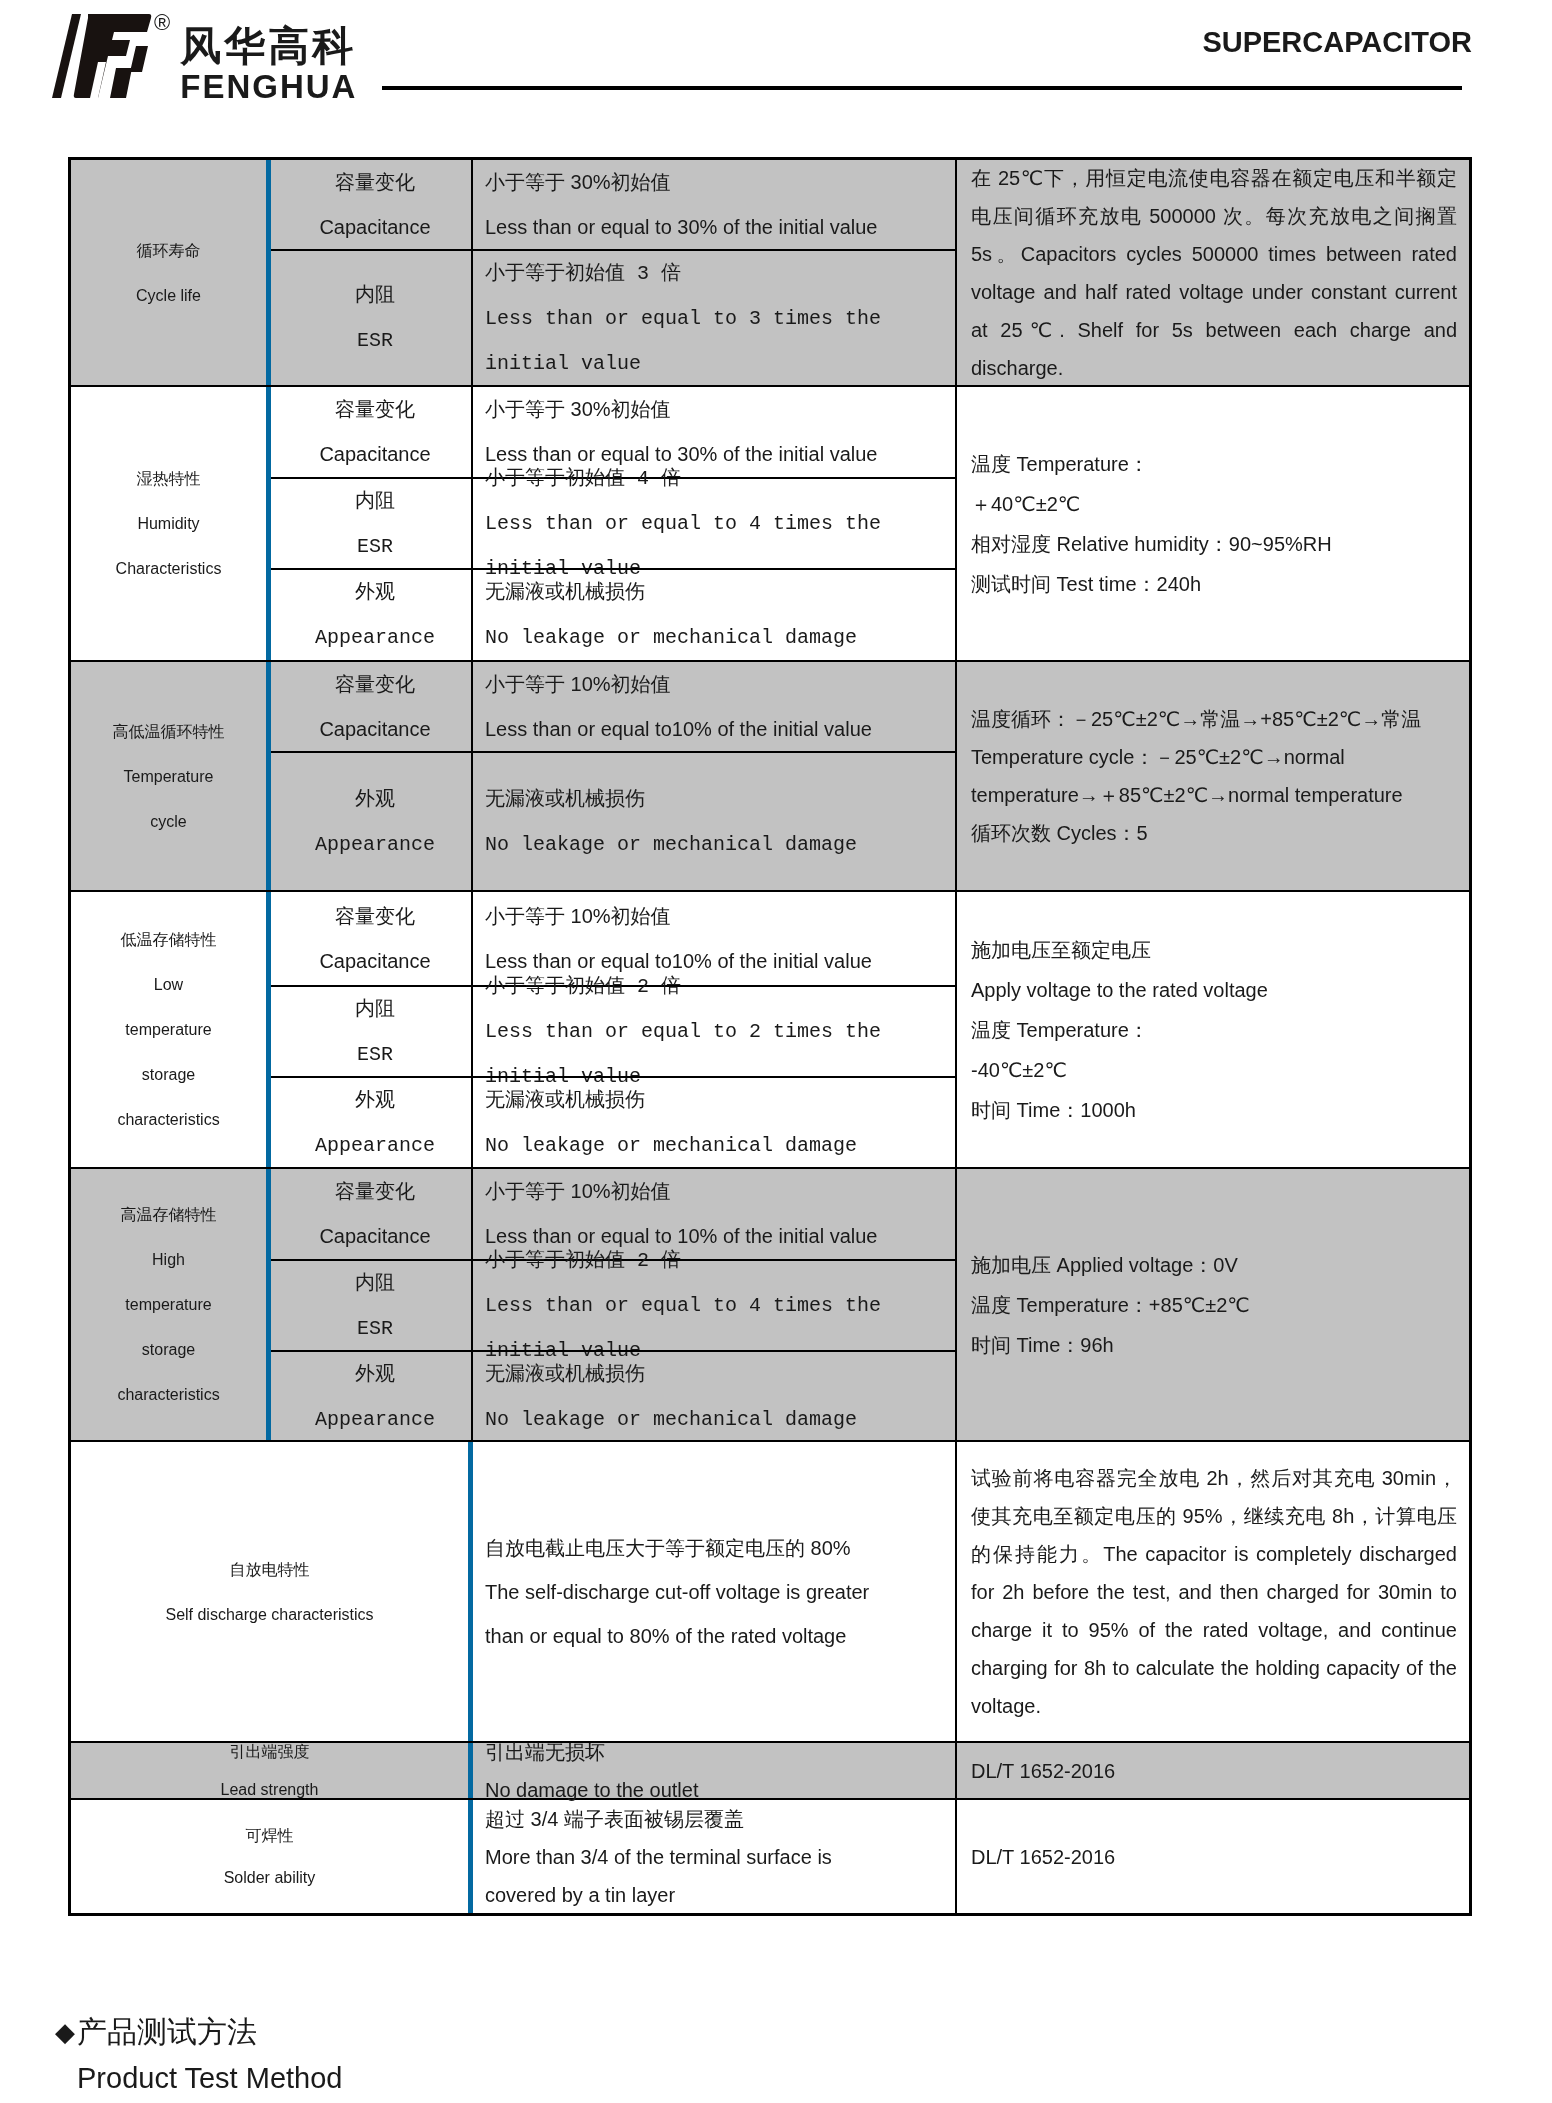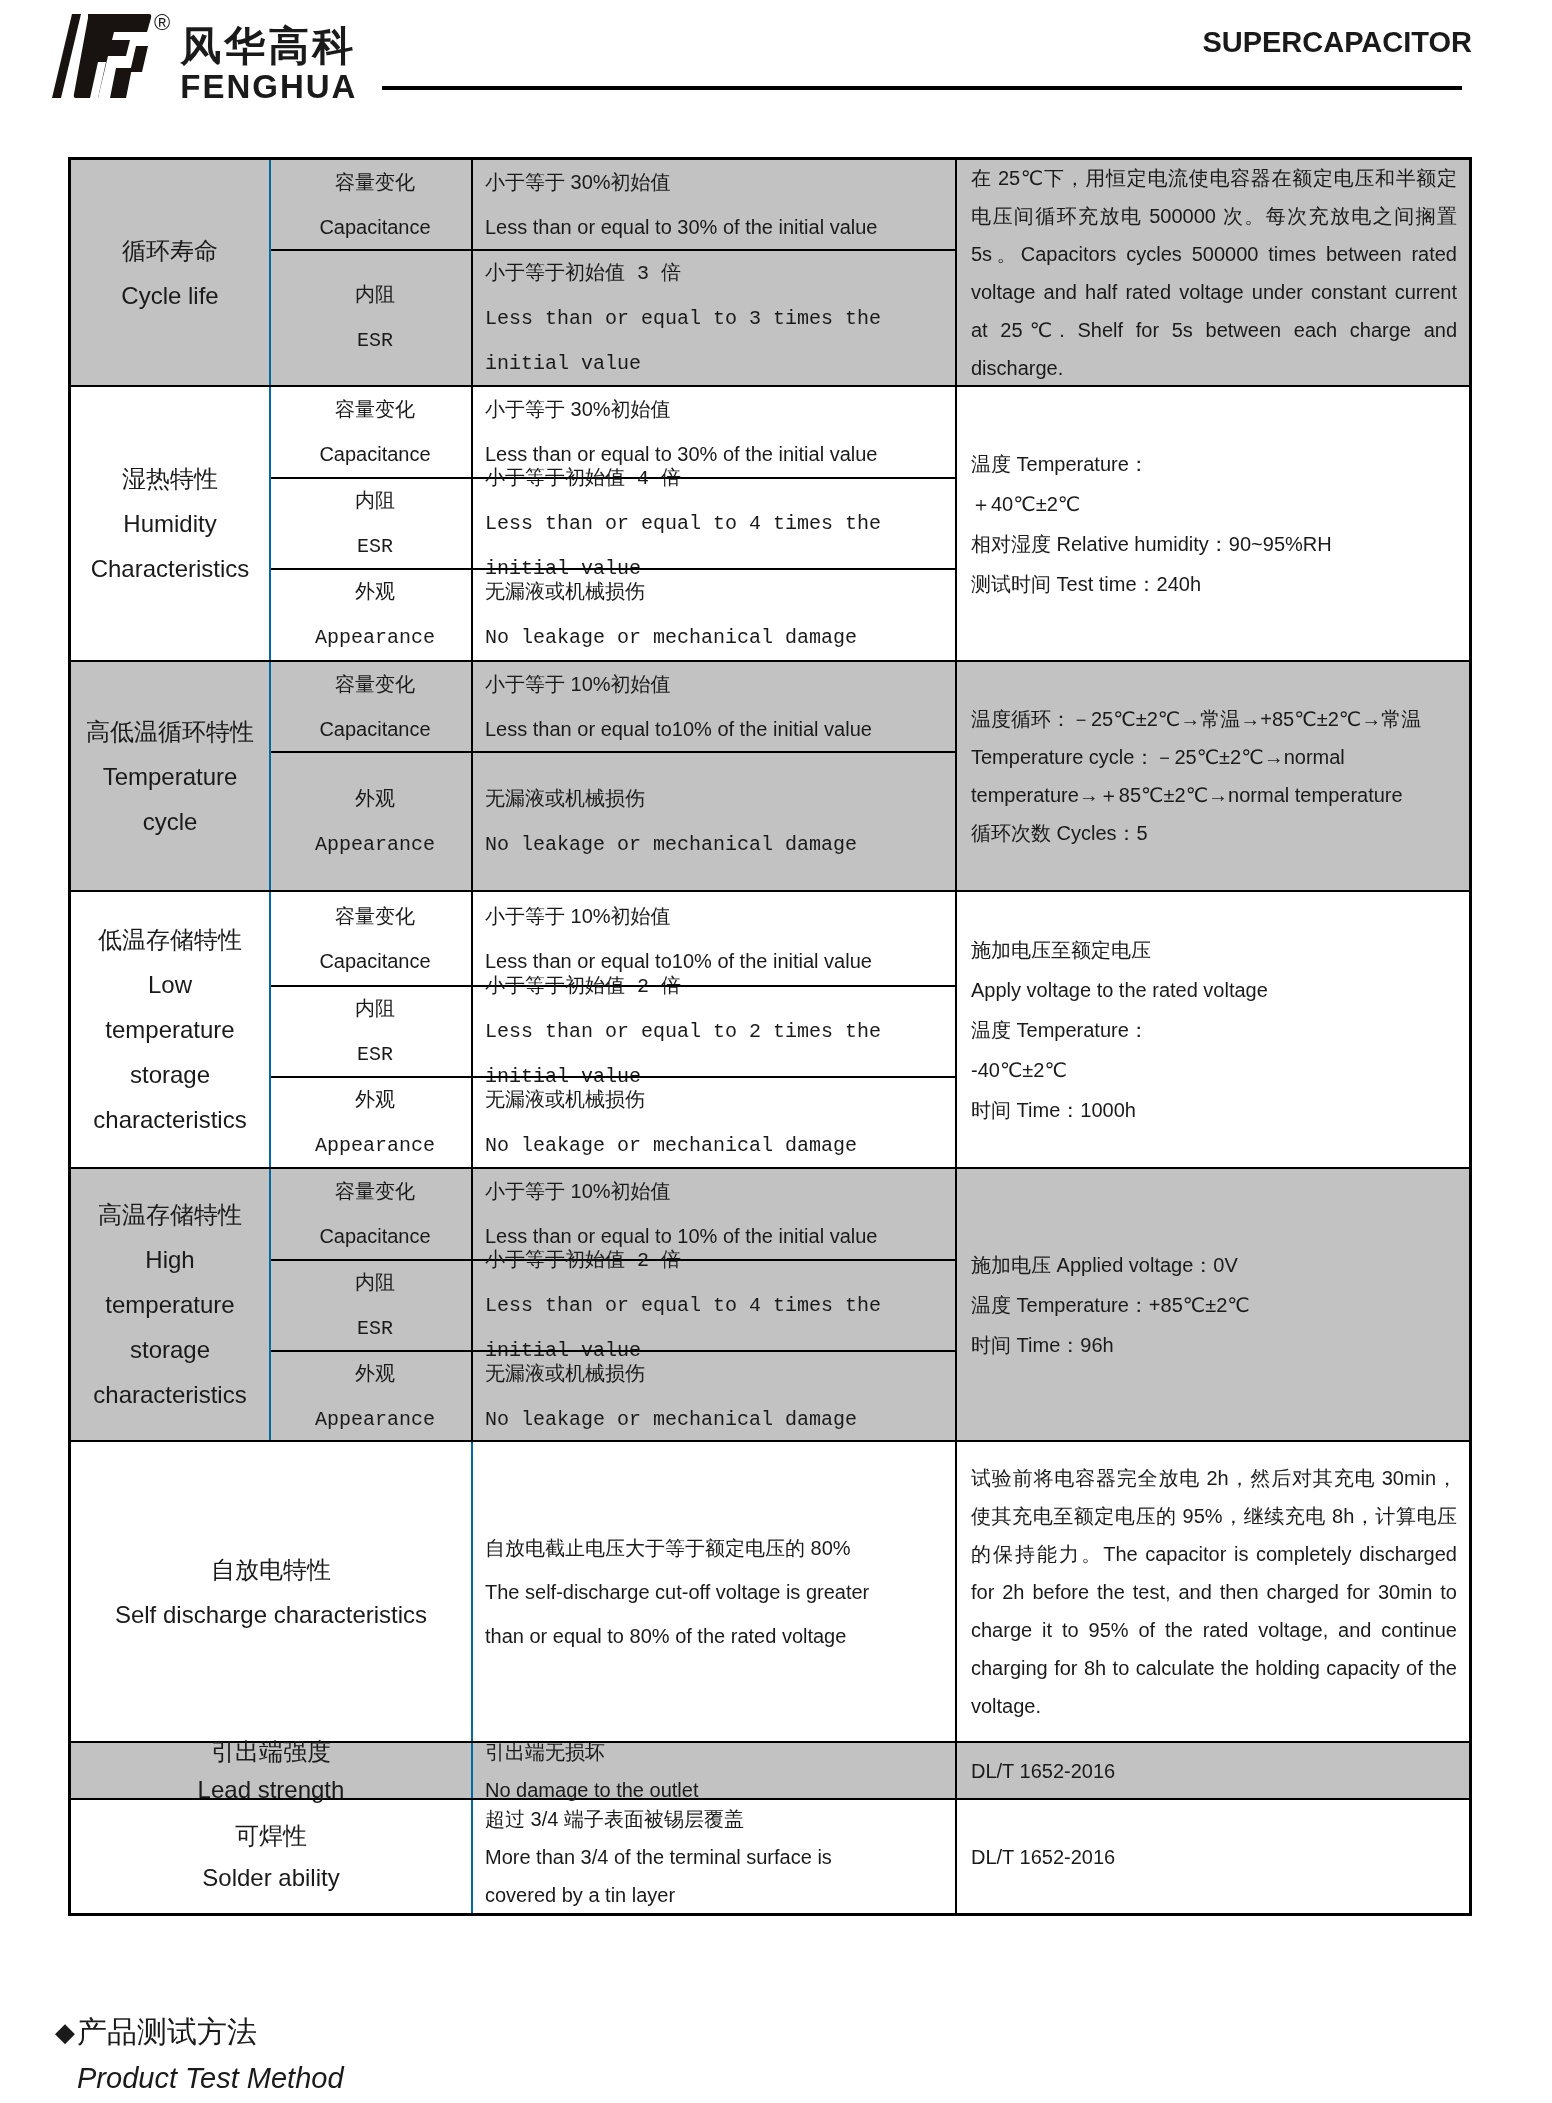--- a/index.html
+++ b/index.html
@@ -22,23 +22,23 @@
   
   .spec-table{
     position:absolute;left:68px;top:157px;width:1404px;
     border:3px solid #000;box-sizing:border-box;background:#fff;
   }
   .trow{display:flex;box-sizing:border-box;width:1398px;}
   .trow + .trow{border-top:2px solid #000;}
   .trow.shaded{background:#c2c2c2;}
   .cell{box-sizing:border-box;}
   .label-cell{
-    width:200px;border-right:2px solid #0369a1;display:flex;flex-direction:column;
+    width:200px;border-right:5px solid #0369a1;display:flex;flex-direction:column;
     justify-content:center;align-items:center;text-align:center;
-    font-size:24px;line-height:45px;padding:0 4px;
+    font-size:16px;line-height:45px;padding:0 4px;
   }
   .label-cell.wide{width:402px;}
   .subcol{width:686px;display:flex;flex-direction:column;}
   .subrow{display:flex;box-sizing:border-box;}
   .subrow + .subrow{border-top:2px solid #000;font-family:Liberation Mono, monospace;}
   .param-cell{
     width:202px;border-right:2px solid #000;display:flex;flex-direction:column;
     justify-content:center;align-items:center;text-align:center;
     font-size:20px;line-height:45px;padding-left:8px;
   }
@@ -52,21 +52,21 @@
     width:512px;display:flex;flex-direction:column;justify-content:center;
     font-size:20px;line-height:40px;padding:0 12px 0 14px;text-align:left;
     overflow-wrap:anywhere;
   }
   .method-cell.para{line-height:38px;text-align:justify;}
   .req-cell.para{line-height:44px;text-align:justify;}
   
   .footer{position:absolute;left:55px;top:2008px;}
   .footer-zh{font-size:30px;line-height:48px;display:flex;align-items:center;}
   .footer-zh .diamond{font-size:26px;margin-right:2px;}
-  .footer-en{font-size:29px;line-height:44px;margin-left:22px;font-style:italic;}
+  .footer-en{font-size:29px;line-height:44px;margin-left:22px;}
 </style>
 </head>
 <body>
 
 <div class="header">
   <div class="logo">
     <svg class="logo-mark" width="100" height="88" viewBox="0 0 100 88" aria-hidden="true">
       <polygon points="20,4 29,4 9,88 0,88" fill="#181210"></polygon>
       <path d="M36,4 L97,4 Q100,4 99,8 L95,22 L62,22 L60,30 L78,30 L74,46 L56,46 L46,88 L24,88 Q21,88 22,84 L36,8 Z
                M64,58 L58,88 L74,88 L80,58 Z M84,36 L78,62 L90,62 L96,36 Z" fill="#181210"></path>

